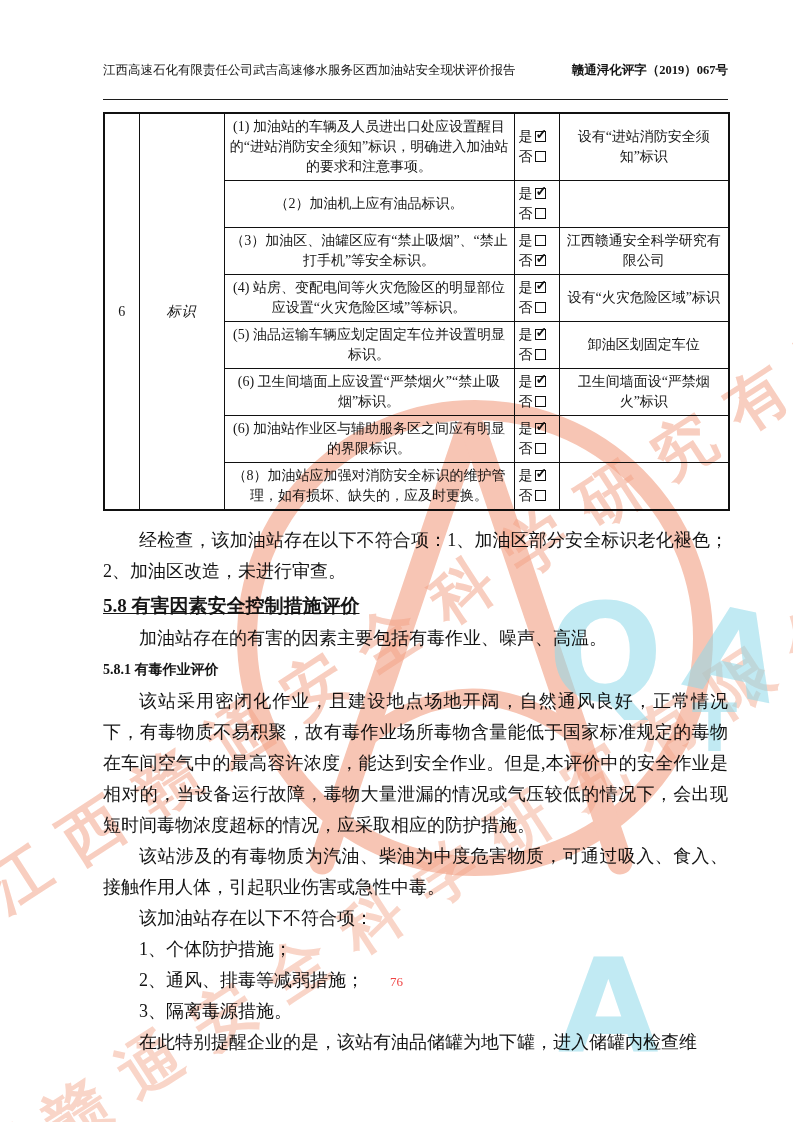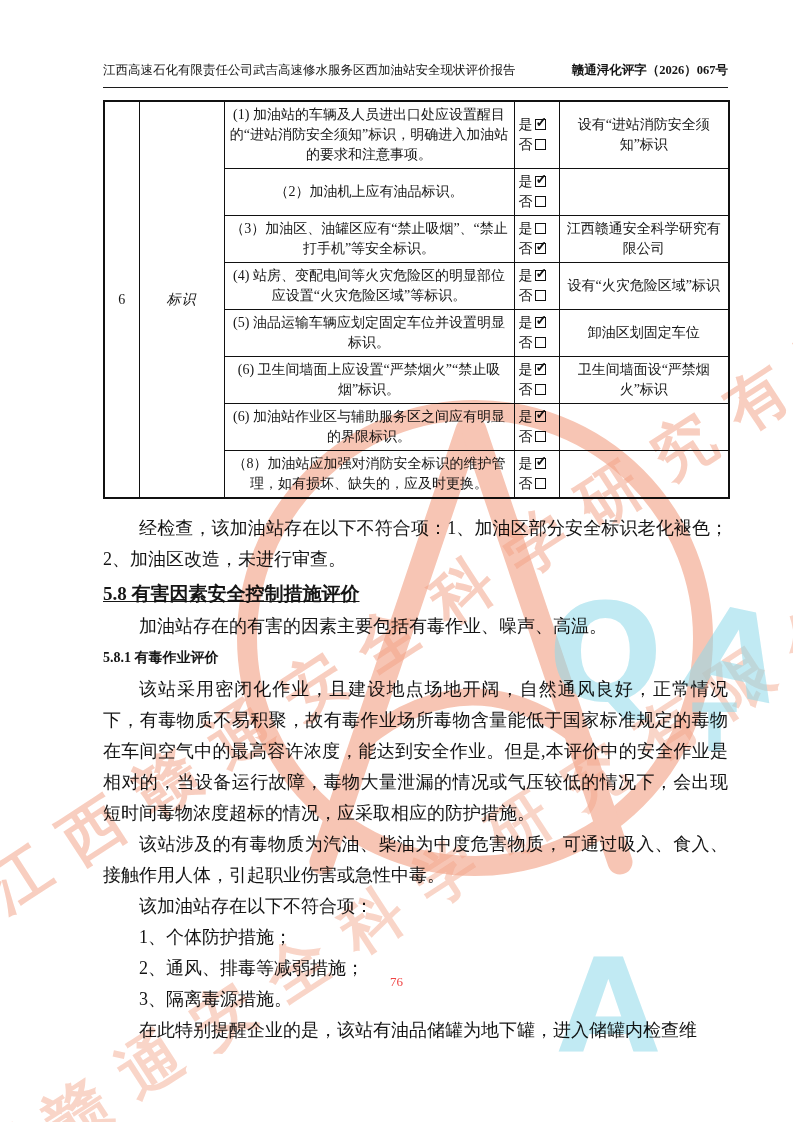--- a/index.html
+++ b/index.html
@@ -7,21 +7,21 @@
   .page {
     position:relative; width:793px; height:1122px; margin:0 auto;
     background:#ffffff; overflow:hidden; color:#161616;
     font-family:"Liberation Serif","DejaVu Serif",serif;
   }
   .content { position:absolute; left:103px; top:62px; width:625px; }
 
   
   .hdr {
     display:flex; justify-content:space-between; align-items:flex-end;
-    border-bottom:1.5px solid #1c1c1c; padding-bottom:8px;
+    border-bottom:1.5px solid #1c1c1c; padding-bottom:20px;
   }
   .hdr-left  { font-size:12.5px; white-space:nowrap; }
   .hdr-right { font-size:12.5px; font-weight:bold; white-space:nowrap; }
 
   
   table.chk { border-collapse:collapse; width:625px; margin-top:12px;
               border:2px solid #111; table-layout:fixed; }
   table.chk td { border:1px solid #111; font-size:14px; line-height:20px;
                  vertical-align:middle; padding:3px 4px; }
   td.c-num   { text-align:center; font-size:14.5px; }
@@ -57,21 +57,21 @@
              font-weight:bold; font-family:"DejaVu Sans",sans-serif; }
 </style>
 </head>
 <body>
 
 <div class="page">
 
   <div class="content">
     <div class="hdr">
       <span class="hdr-left">江西高速石化有限责任公司武吉高速修水服务区西加油站安全现状评价报告</span>
-      <span class="hdr-right">赣通浔化评字（2026）067号</span>
+      <span class="hdr-right">赣通浔化评字（2019）067号</span>
     </div>
 
     <table class="chk">
       <colgroup>
         <col style="width:35px">
           <col style="width:85px">
           <col style="width:290px">
         <col style="width:45px">
           <col style="width:170px">
       </colgroup>

